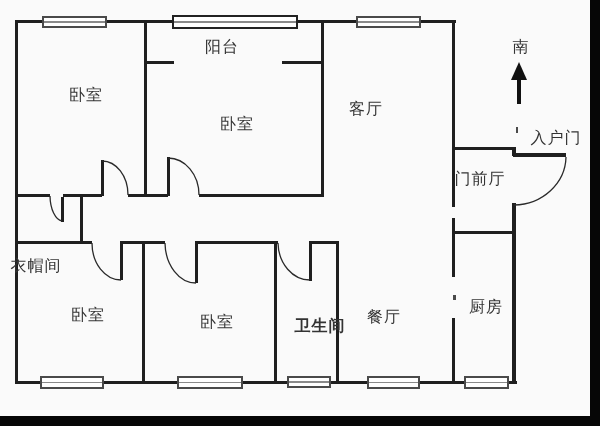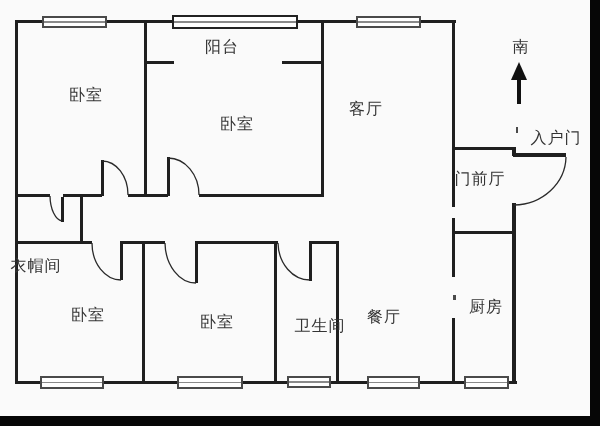--- a/index.html
+++ b/index.html
@@ -105,21 +105,21 @@
   <div class="tick" style="left:453px;top:295px;width:3px;height:5px;"></div>
 
   <div class="lbl" style="left:222px;top:47px;">阳台</div>
   <div class="lbl" style="left:86px;top:95px;">卧室</div>
   <div class="lbl" style="left:237px;top:124px;">卧室</div>
   <div class="lbl" style="left:366px;top:109px;">客厅</div>
   <div class="lbl" style="left:480px;top:179px;">门前厅</div>
   <div class="lbl" style="left:36px;top:230px;margin-top:36px;">衣帽间</div>
   <div class="lbl" style="left:88px;top:315px;">卧室</div>
   <div class="lbl" style="left:217px;top:322px;">卧室</div>
-  <div class="lbl" style="left:320px;top:326px;">卫生间</div>
+  <div class="lbl" style="left:320px;top:326px;font-weight:bold;">卫生间</div>
   <div class="lbl" style="left:384px;top:317px;">餐厅</div>
   <div class="lbl" style="left:486px;top:307px;">厨房</div>
   <div class="lbl" style="left:556px;top:138px;">入户门</div>
 
   <div class="bar" style="left:590px;top:0;width:10px;height:426px;"></div>
   <div class="bar" style="left:0;top:416px;width:600px;height:10px;"></div>
 
 </div>
 
 </body></html>

